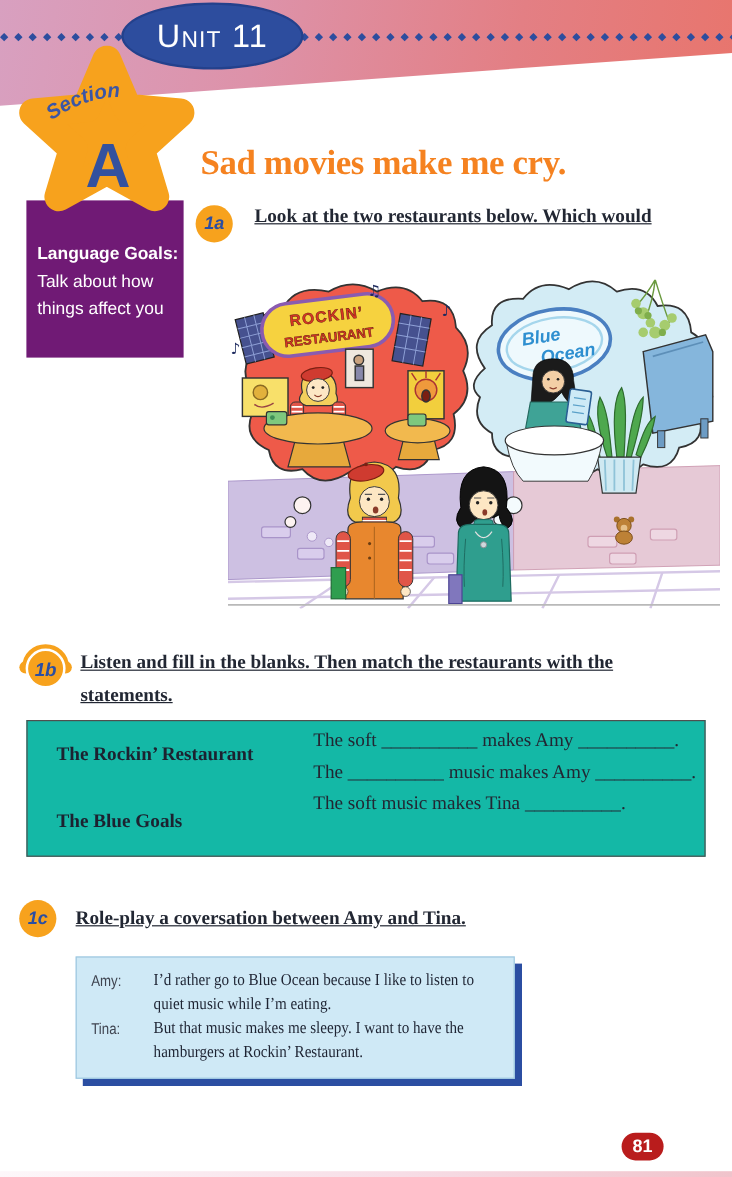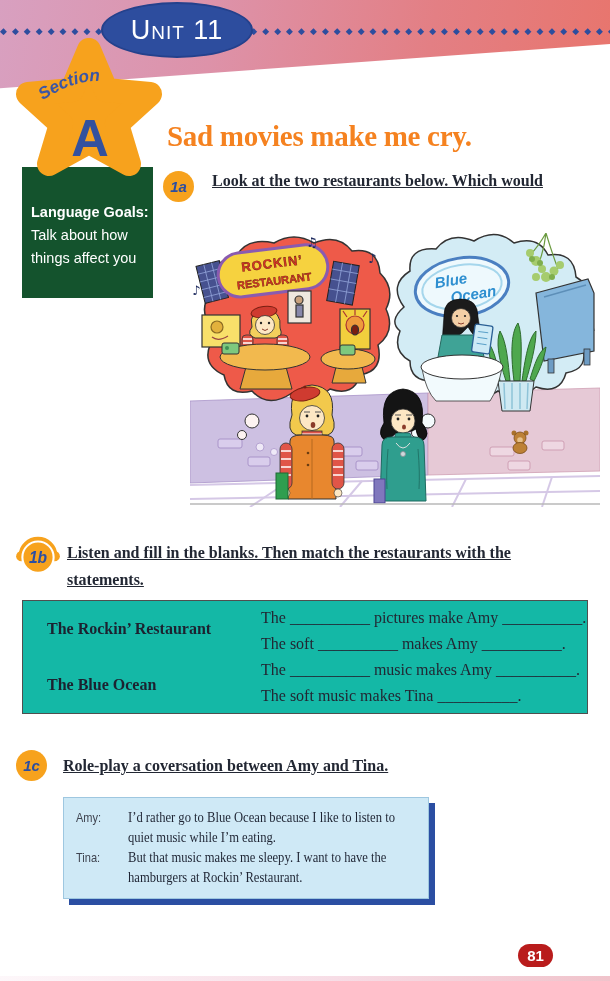--- a/index.html
+++ b/index.html
@@ -13,21 +13,21 @@
   .dots-row{position:absolute;left:0;top:25px;width:610px;height:12px;overflow:hidden;
     white-space:nowrap;color:#2d4d9e;font-size:9px;letter-spacing:5px;line-height:12px;
     font-family:"DejaVu Sans",sans-serif;}
   .unit-oval{position:absolute;left:101px;top:2px;width:148px;height:52px;border-radius:50%;
     background:#2d4d9e;border:2px solid #24418c;display:flex;align-items:center;justify-content:center;}
   .unit-oval span{color:#fff;font-family:"Liberation Sans",sans-serif;font-weight:normal;
     font-size:27px;font-variant:small-caps;letter-spacing:1px;}
 
   
   .star-svg{position:absolute;left:14px;top:38px;width:150px;height:140px;z-index:3;}
-  .goals-box{position:absolute;left:22px;top:167px;width:131px;height:131px;background:#14532d;
+  .goals-box{position:absolute;left:22px;top:167px;width:131px;height:131px;background:#701a75;
     z-index:2;box-sizing:border-box;padding:34px 4px 0 9px;color:#fff;
     font-family:"Liberation Sans",sans-serif;font-size:14.5px;line-height:23px;}
   .goals-box .gh{font-weight:bold;}
 
   
   .page-title{position:absolute;left:167px;top:120px;color:#f58220;font-weight:bold;
     font-size:29px;letter-spacing:-0.3px;white-space:nowrap;}
   .badge{position:absolute;width:31px;height:31px;border-radius:50%;background:#f7a21d;
     color:#2b4ea2;font:italic bold 15px "Liberation Sans",sans-serif;
     display:flex;align-items:center;justify-content:center;}
@@ -341,24 +341,23 @@
     <text x="24" y="32" text-anchor="middle" font-size="15" font-weight="bold" font-style="italic" fill="#2b4ea2" font-family="Liberation Sans, sans-serif">1b</text>
   </svg>
   <div class="prompt p1b">
     <div>Listen and fill in the blanks. Then match the restaurants with the</div>
     <div>statements.</div>
   </div>
 
   <div class="match-table">
     <div class="mt-left">
       <div>The Rockin’ Restaurant</div>
-      <div>The Blue Ocean</div>
+      <div>The Blue Goals</div>
     </div>
     <div class="mt-right">
-      <div>The __________ pictures make Amy __________.</div>
       <div>The soft __________ makes Amy __________.</div>
       <div>The __________ music makes Amy __________.</div>
       <div>The soft music makes Tina __________.</div>
     </div>
   </div>
 
   <div class="badge b1c">1c</div>
   <div class="prompt p1c">Role-play a coversation between Amy and Tina.</div>
 
   <div class="dialog">

